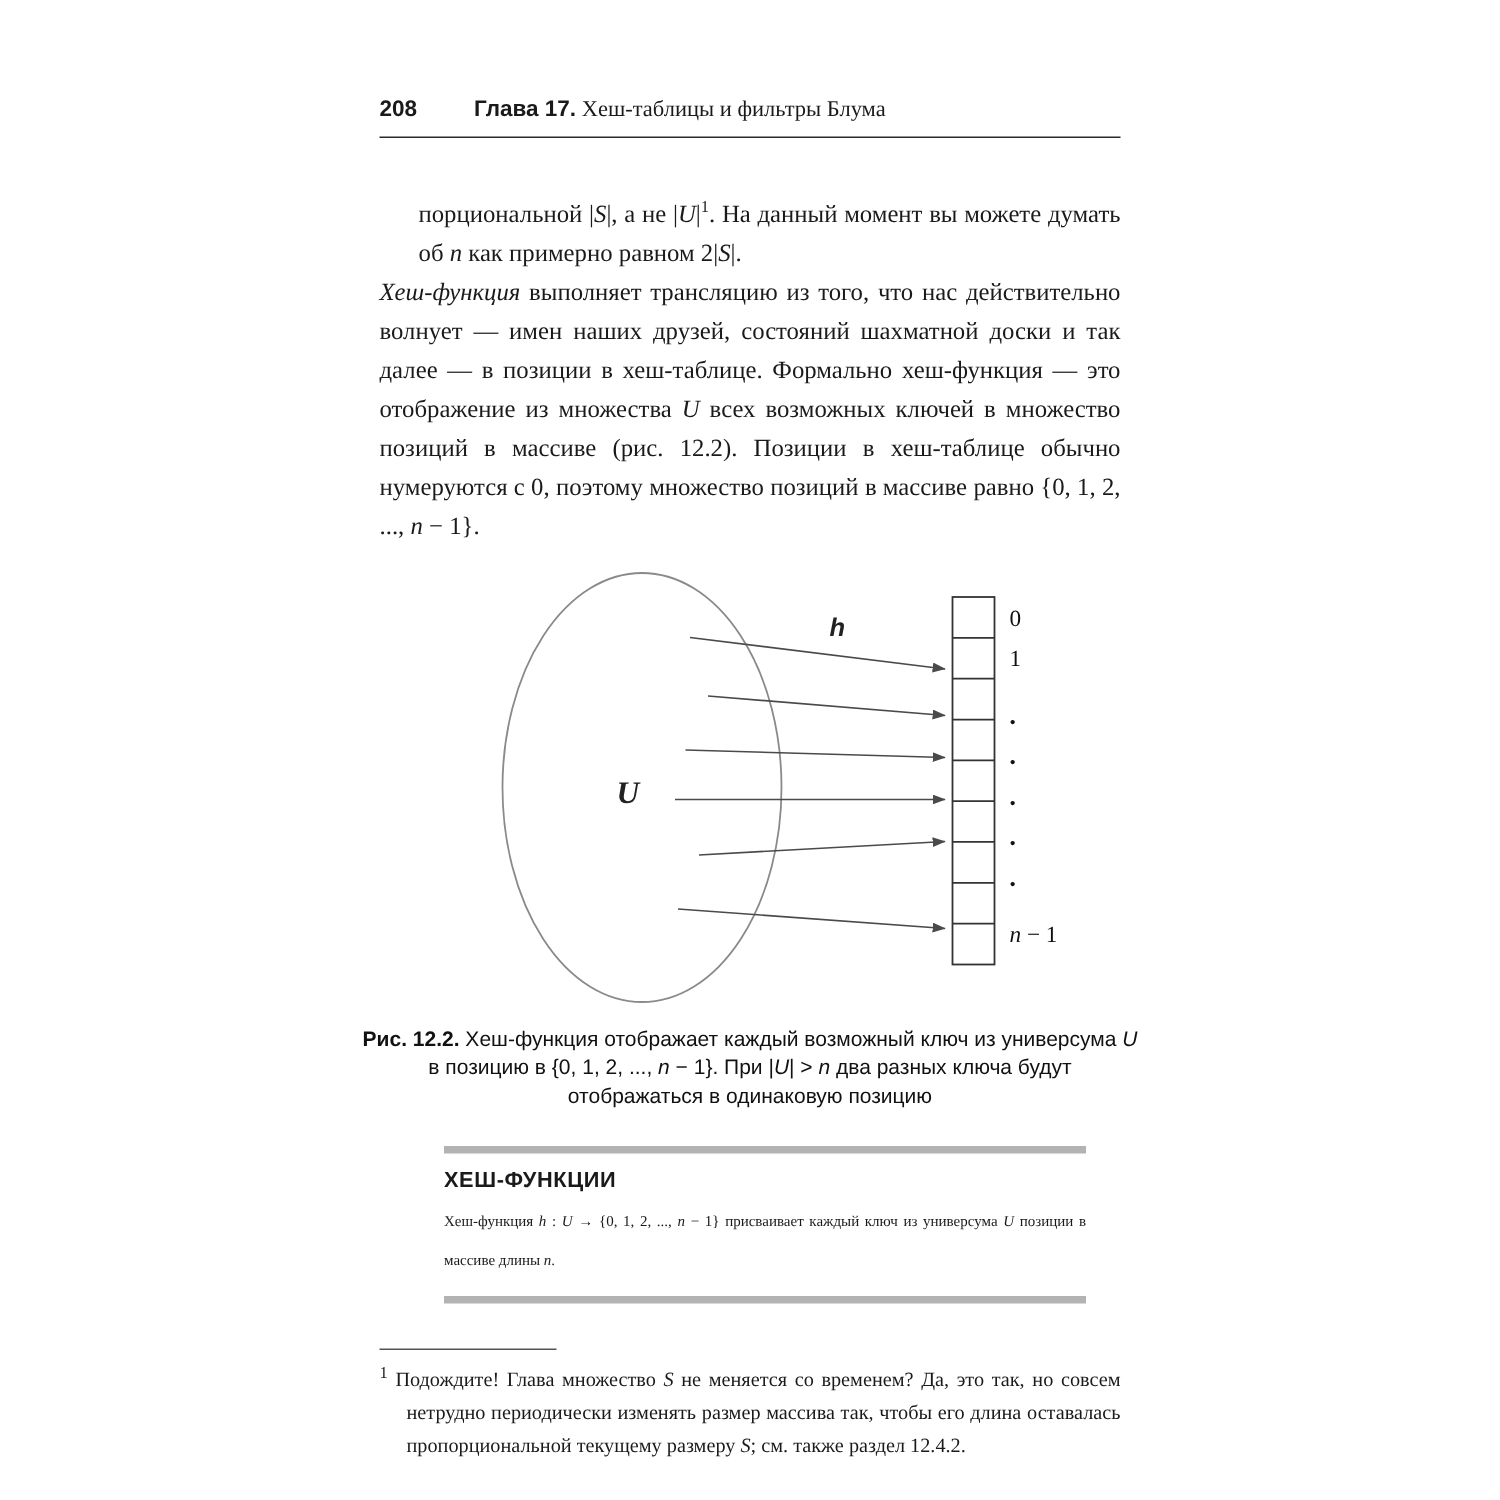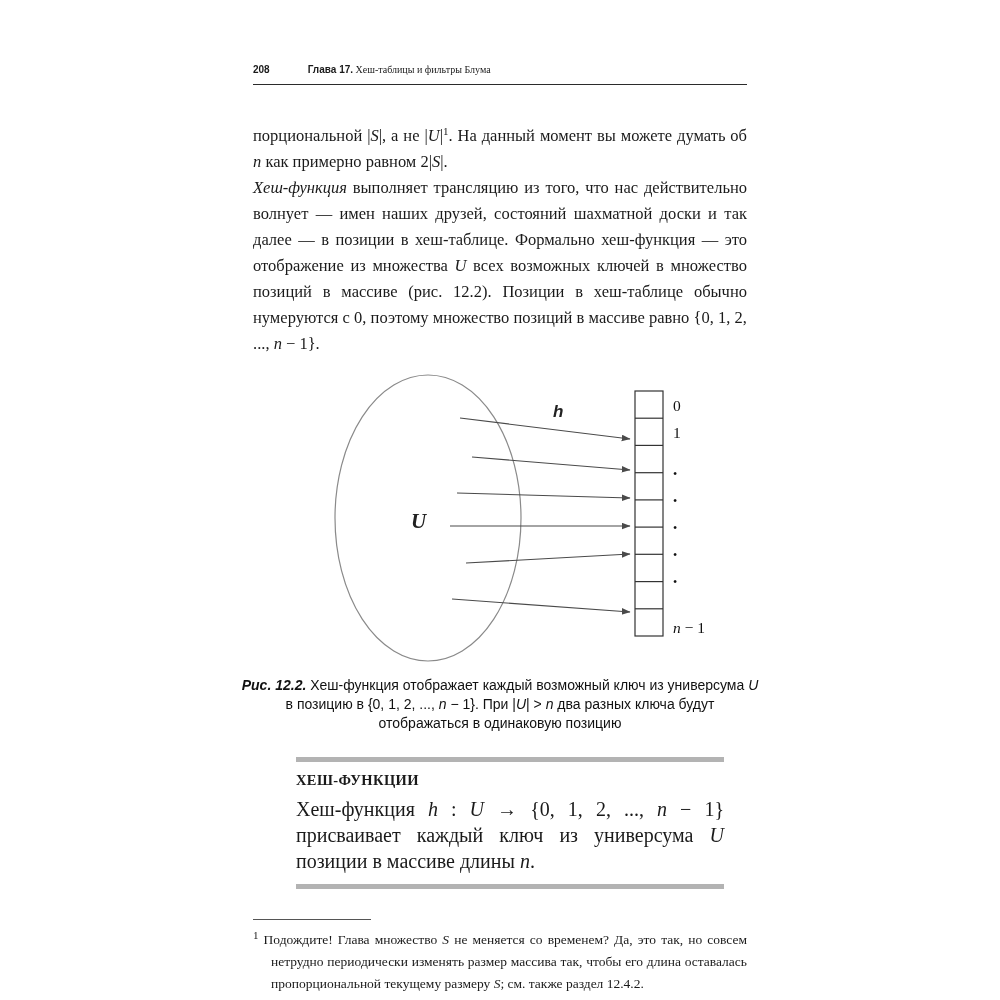--- a/index.html
+++ b/index.html
@@ -13,40 +13,40 @@
     overflow:hidden;
     box-sizing:border-box;
   }
   
   .running-head{
     margin:64px 253px 0 253px;
     width:494px;
     display:flex;
     align-items:baseline;
     font-family:"Liberation Sans", sans-serif;
-    font-size:10px;
+    font-size:15px;
     padding-bottom:9px;
     border-bottom:1.5px solid #2b2b2b;
     box-sizing:border-box;
   }
   .page-number{font-weight:bold;margin-right:38px;}
   .chapter-bold{font-weight:bold;}
   .chapter-rest{font-weight:normal;font-family:Liberation Serif, serif;}
   
   .content{margin-left:253px;width:494px;}
   .body-par{
     margin:0;
     font-size:16.5px;
     line-height:26px;
     text-align:justify;
   }
-  .par-1{margin-top:38px;}
+  .par-1{margin-top:38px;margin-left:26px;}
   .par-2{}
   .run-i{font-style:italic;}
-  .run-b{font-weight:bold;font-style:italic;}
+  .run-b{font-weight:bold;}
   sup{font-size:11px;line-height:0;vertical-align:super;}
   
   .figure-block{margin:14px 0 0 0;}
   .fig-canvas{
     position:relative;
     width:494px;height:295px;
   }
   .fig-canvas svg{position:absolute;left:0;top:0;}
   .fig-float{
     position:absolute;
@@ -69,27 +69,27 @@
     font-family:"Liberation Sans", sans-serif;
     font-size:14px;
     line-height:19px;
     color:#111;
   }
   
   .callout{margin:24px 0 0 43px;width:428px;}
   .callout-bar{height:5px;background:#b3b3b3;}
   .callout-title{
     margin:10px 0 7px 0;
-    font-family:Liberation Serif, serif;
+    font-family:Liberation Sans, sans-serif;
     font-size:14.5px;font-weight:bold;
     letter-spacing:.4px;
   }
   .callout-body{
     margin:0 0 10px 0;
-    font-size:20px;line-height:26px;
+    font-size:10px;line-height:26px;
     text-align:justify;
   }
   
   .footnote{margin-top:30px;}
   .footnote-rule{width:118px;border-top:1px solid #555;height:0;}
   .footnote-text{
     margin:9px 0 0 0;
     font-size:13.5px;line-height:22px;
     text-align:justify;
     padding-left:18px;text-indent:-18px;
@@ -148,21 +148,21 @@
         </svg>
         <span class="fig-float universe-label">U</span>
         <span class="fig-float hash-label">h</span>
         <span class="fig-slot-label" style="top:26px">0</span>
         <span class="fig-slot-label" style="top:53px">1</span>
         <span class="fig-slot-label fig-dot" style="top:98px">•</span>
         <span class="fig-slot-label fig-dot" style="top:125px">•</span>
         <span class="fig-slot-label fig-dot" style="top:152px">•</span>
         <span class="fig-slot-label fig-dot" style="top:179px">•</span>
         <span class="fig-slot-label fig-dot" style="top:206px">•</span>
-        <span class="fig-slot-label" style="top:248px"><span class="run-i">n</span><span> − 1</span></span>
+        <span class="fig-slot-label" style="top:237px"><span class="run-i">n</span><span> − 1</span></span>
       </div>
       <div class="fig-caption"><span class="run-b">Рис. 12.2.</span><span> Хеш-функция отображает каждый возможный ключ из универсума </span><span class="run-i">U</span><span> в позицию в {0, 1, 2, ..., </span><span class="run-i">n</span><span> − 1}. При |</span><span class="run-i">U</span><span>| &gt; </span><span class="run-i">n</span><span> два разных ключа будут отображаться в одинаковую позицию</span></div>
     </div>
 
     <section class="callout">
       <div class="callout-bar"></div>
       <h3 class="callout-title">ХЕШ-ФУНКЦИИ</h3>
       <p class="callout-body"><span>Хеш-функция </span><span class="run-i">h</span><span> : </span><span class="run-i">U</span><span> → {0, 1, 2, ..., </span><span class="run-i">n</span><span> − 1} присваивает каждый ключ из универсума </span><span class="run-i">U</span><span> позиции в массиве длины </span><span class="run-i">n</span><span>.</span></p>
       <div class="callout-bar"></div>
     </section>

